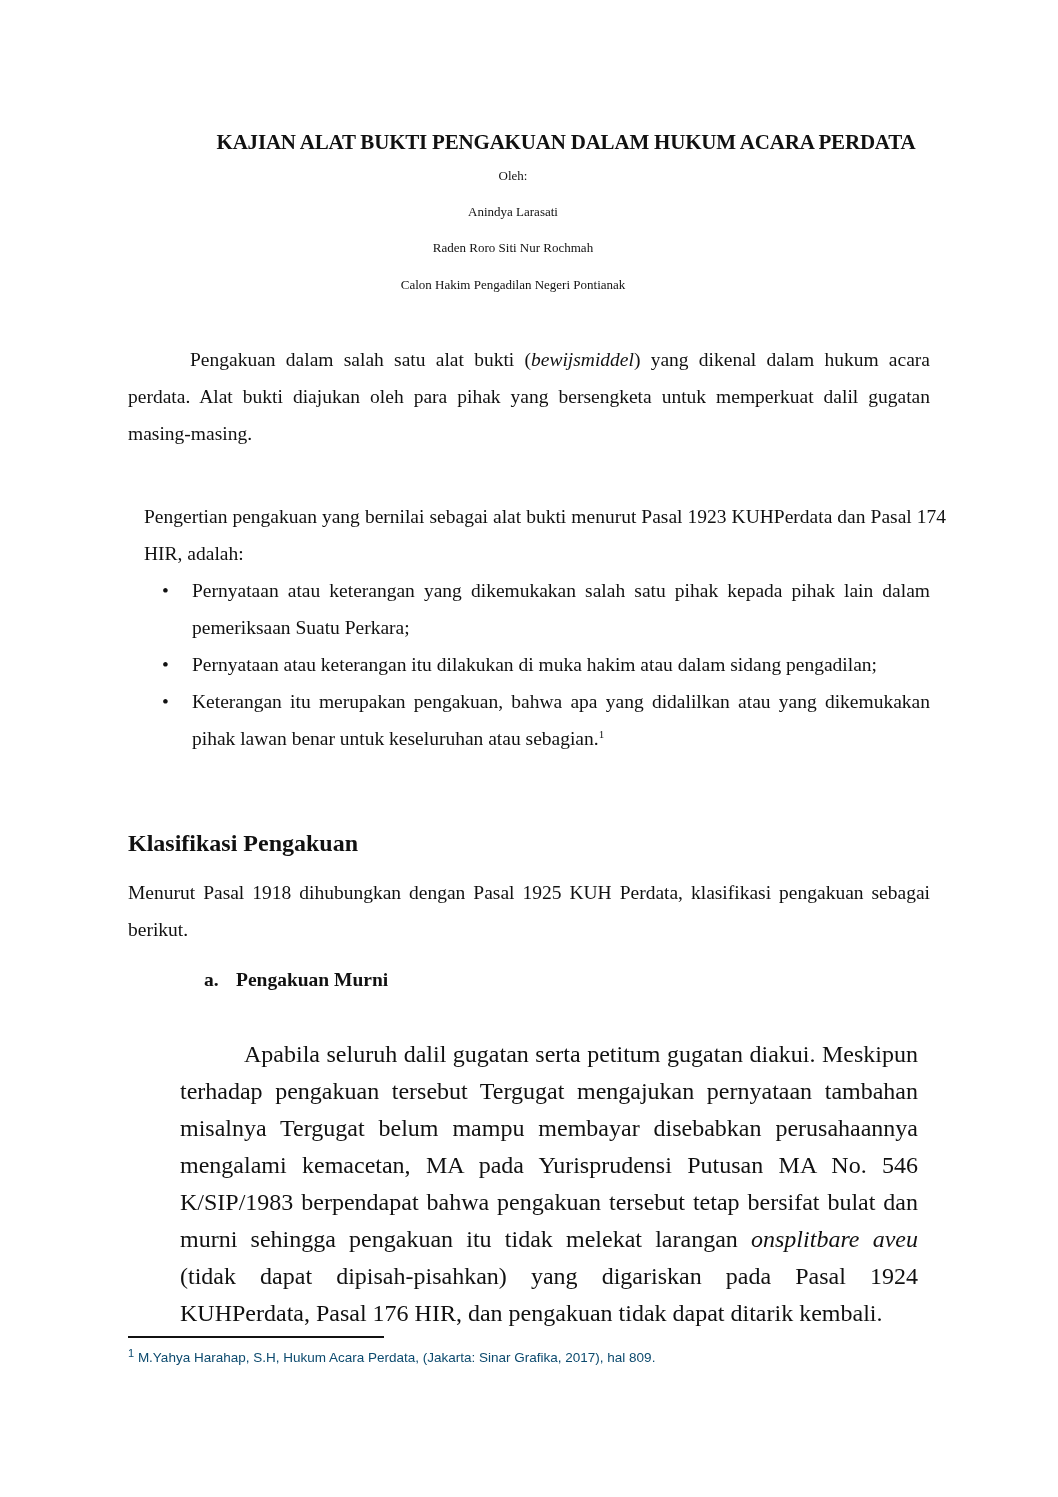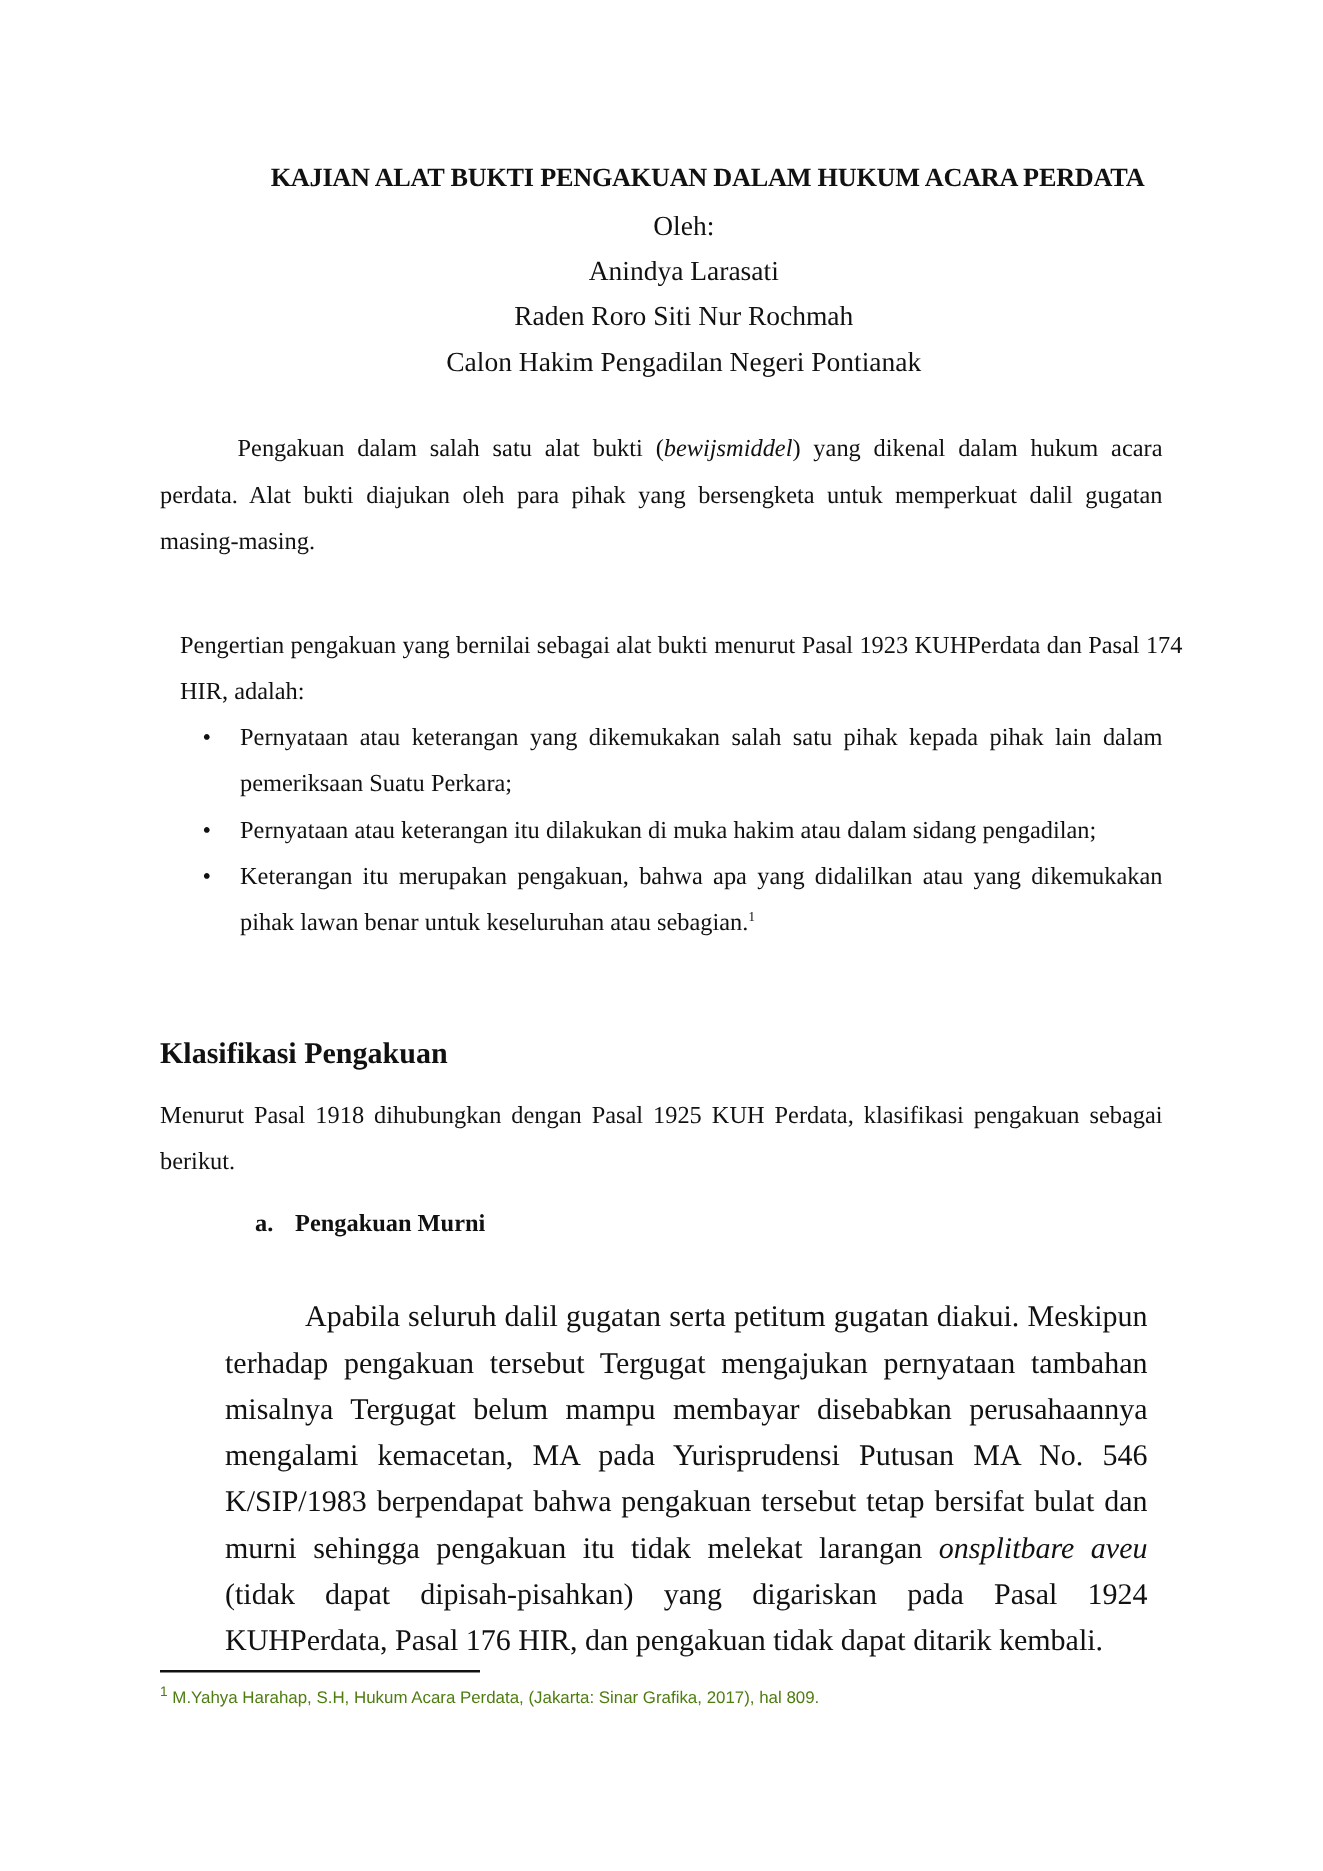--- a/index.html
+++ b/index.html
@@ -1,36 +1,36 @@
 <!DOCTYPE html>
 <html><head>
   <meta charset="utf-8">
   <style>
     html, body { margin: 0; padding: 0; background: #ffffff; }
     body { width: 1058px; height: 1497px; position: relative; overflow: hidden;
            font-family: "Liberation Serif", serif; color: #111; }
     .page { position: absolute; left: 0; top: 0; width: 1058px; height: 1497px; }
-    .center { position: absolute; left: 146px; width: 802px; text-align: center; font-size: 22px; }
+    .center { position: absolute; left: 112px; width: 802px; text-align: center; font-size: 13px; }
     .title { position: absolute; left: 190px; width: 752px; text-align: center; top: 130px;
              font-size: 21px; font-weight: bold; letter-spacing: -0.2px; }
     .para { position: absolute; left: 128px; width: 802px; font-size: 19.5px; line-height: 37px;
             text-align: justify; }
     .indent { text-indent: 62px; }
     .bullets { position: absolute; left: 128px; width: 802px; font-size: 19.5px; line-height: 37px;
                margin: 0; padding: 0; list-style: none; }
     .bullets li { position: relative; padding-left: 64px; text-align: justify; margin-bottom: 0; }
     .bullets li .dot { position: absolute; left: 34px; top: 0; }
     .heading { position: absolute; left: 128px; font-size: 24px; font-weight: bold; }
     .subhead { position: absolute; left: 160px; font-size: 19.5px; font-weight: bold; }
     .subhead .mark { display: inline-block; width: 32px; }
     .sub-para { position: absolute; left: 180px; width: 738px; font-size: 24px; line-height: 37px;
                 text-align: justify; text-indent: 64px; }
     .fn-rule { position: absolute; left: 128px; top: 1336px; width: 256px; height: 1.5px; background: #111; }
     .footnote { position: absolute; left: 128px; top: 1350px; font-family: "Liberation Sans", sans-serif;
-                font-size: 13.5px; color: #4d7c0f; }
+                font-size: 13.5px; color: #0c4a6e; }
     sup { font-size: 11px; line-height: 0; vertical-align: super; }
     em { }
   </style>
 </head>
 <body>
 
 <div class="page">
 
   <div class="title">KAJIAN ALAT BUKTI PENGAKUAN DALAM HUKUM ACARA PERDATA</div>
 

